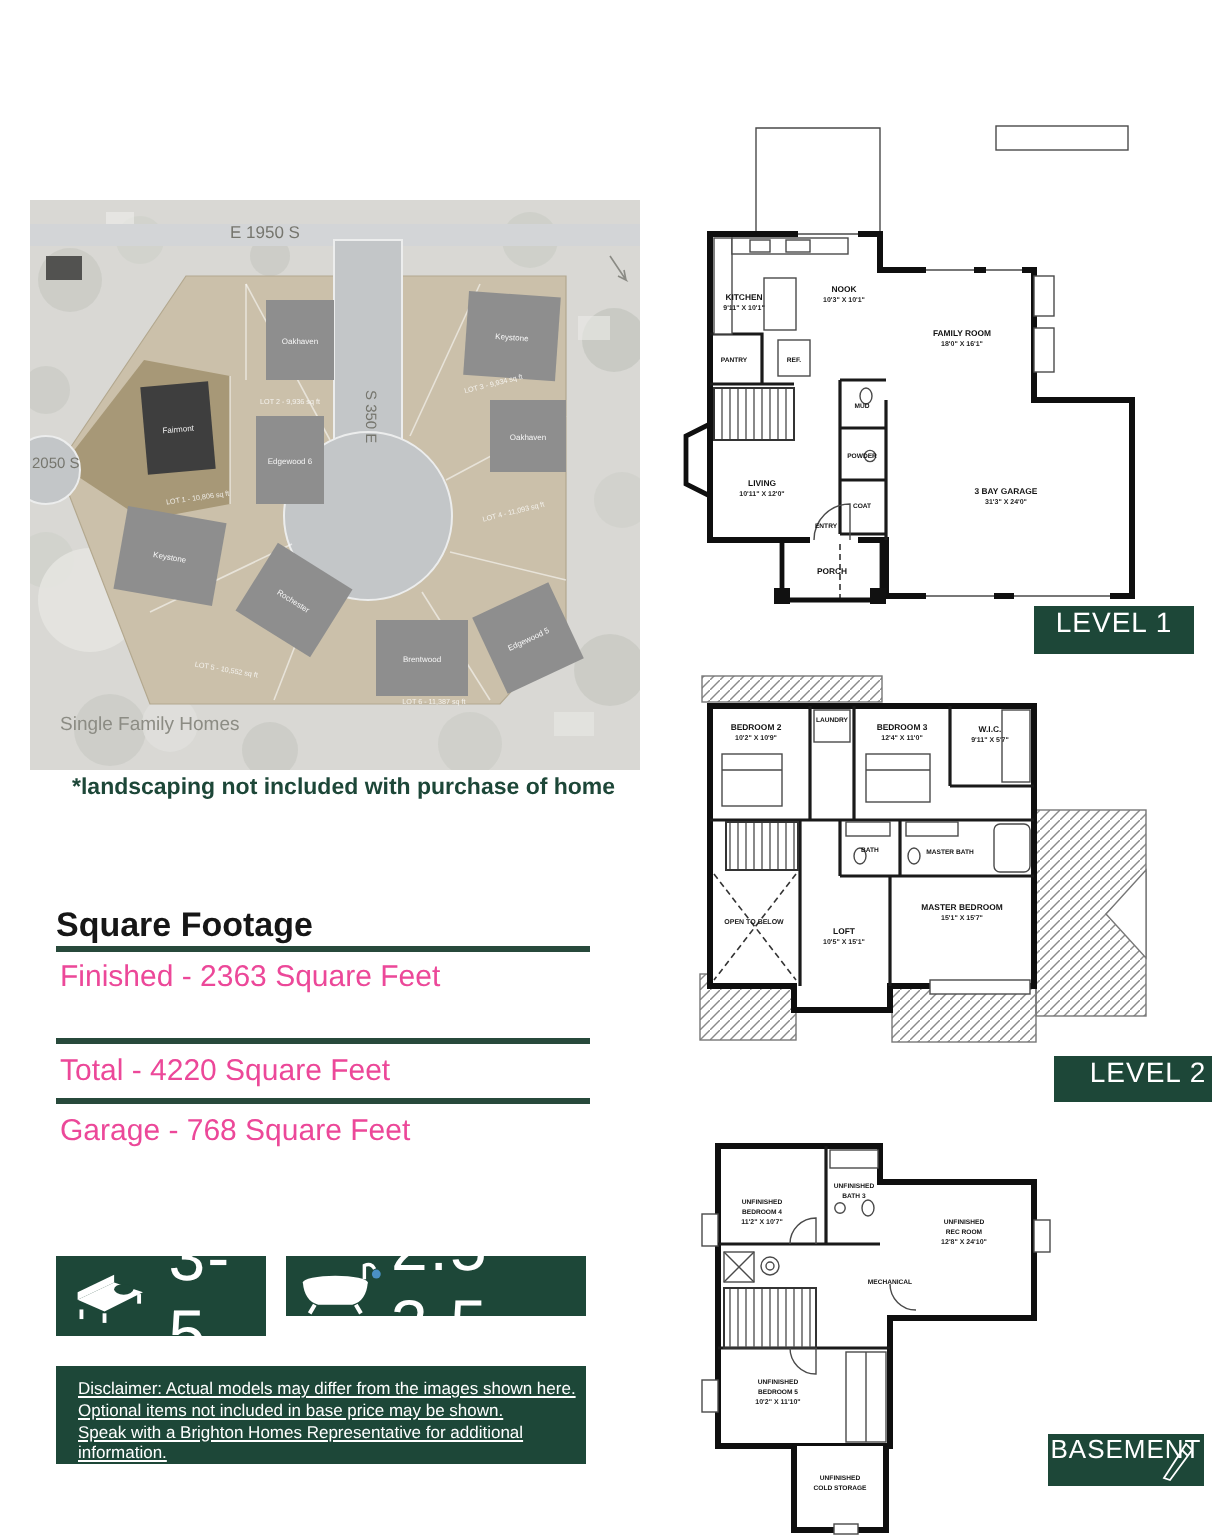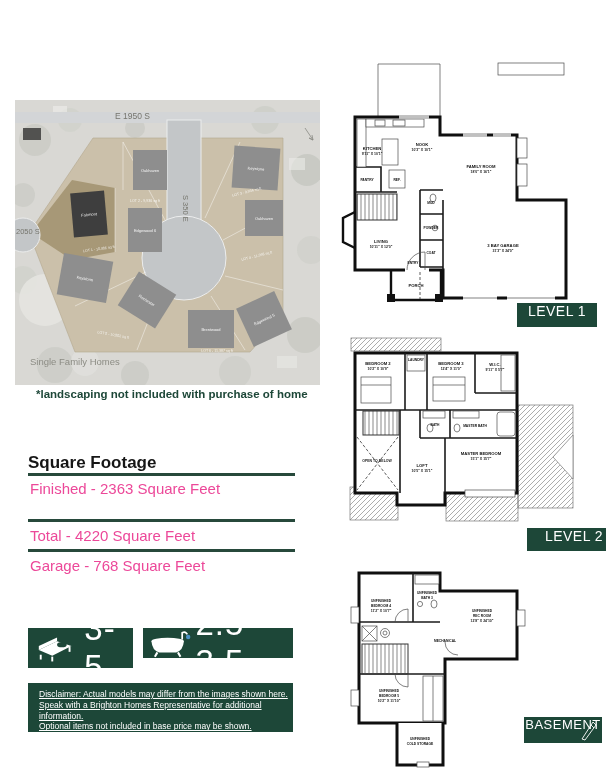--- a/index.html
+++ b/index.html
@@ -175,22 +175,22 @@
       <path d="M4,15 Q5,26 13,28 L33,28 Q41,26 42,15 Z" fill="#fff"></path>
       <path d="M11,28 L8,33 M35,28 L38,33" stroke="#fff" stroke-width="2.4"></path>
       <path d="M40,13 L40,5 Q44,3 46,7" stroke="#fff" stroke-width="2" fill="none"></path>
       <circle cx="47" cy="10" r="2.6" fill="#4a90c4"></circle>
     </svg>
     <div class="statnum" style="margin-left:3px">2.5-3.5</div>
   </div>
 
   <div class="disc">
     <div>Disclaimer: Actual models may differ from the images shown here.</div>
+    <div>Optional items not included in base price may be shown.</div>
     <div>Speak with a Brighton Homes Representative for additional information.</div>
-    <div>Optional items not included in base price may be shown.</div>
     <div>Areas and dimensions are approximate.</div>
   </div>
 
   <svg class="plan" style="left:335px;top:62px" width="271" height="268" viewBox="0 0 271 268">
     <defs>
       <pattern id="st1" width="4" height="8" patternUnits="userSpaceOnUse">
           <line x1="2" y1="0" x2="2" y2="8" stroke="#555" stroke-width="0.7"></line>
         </pattern>
     </defs>
 

